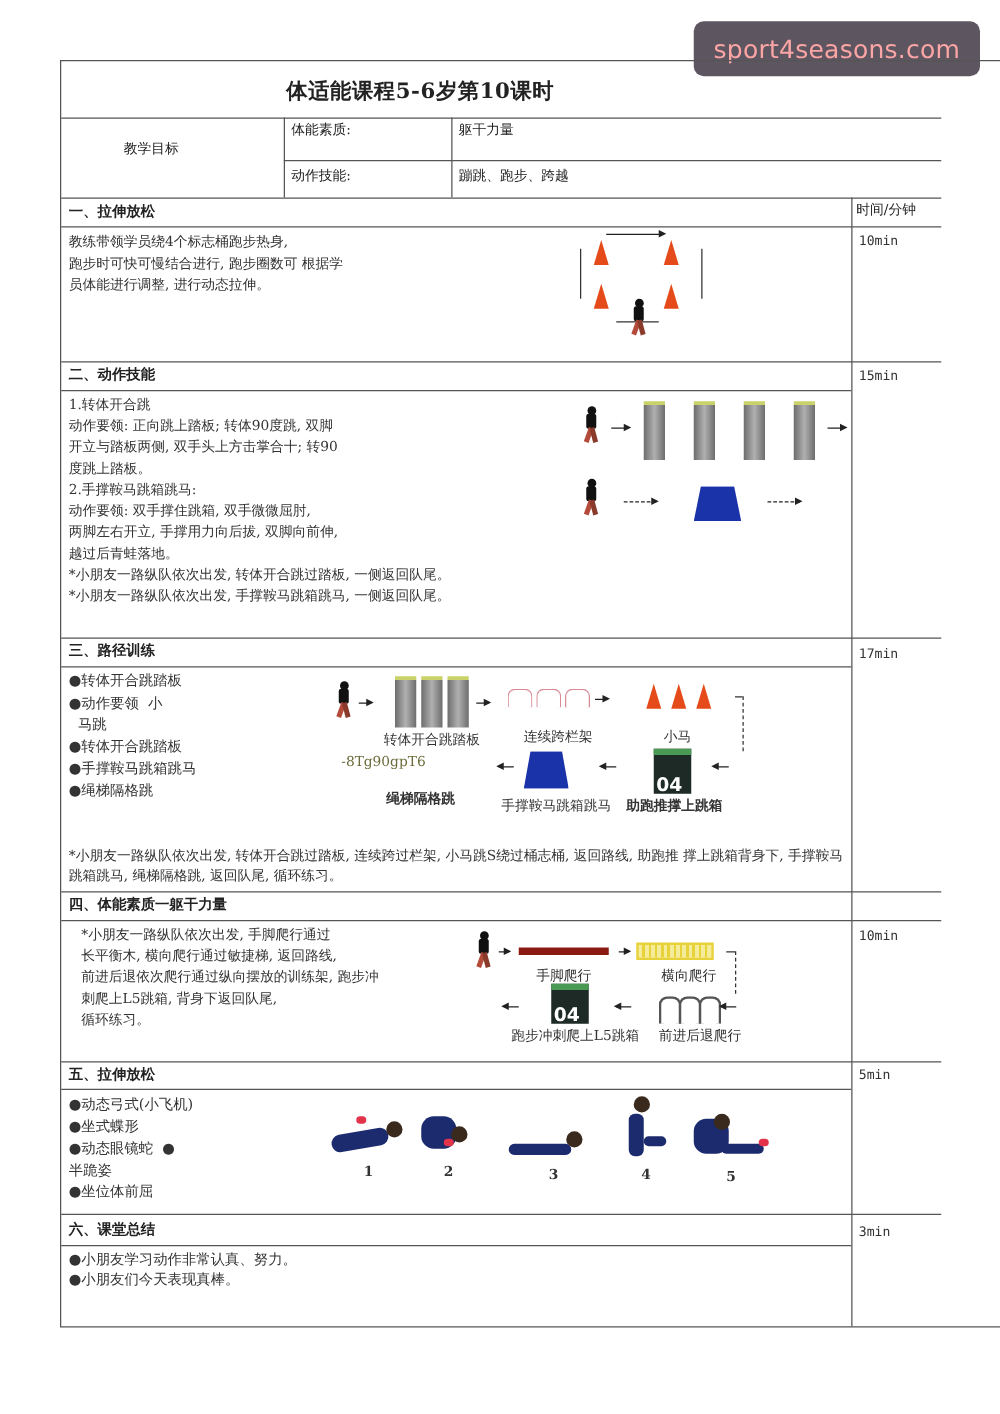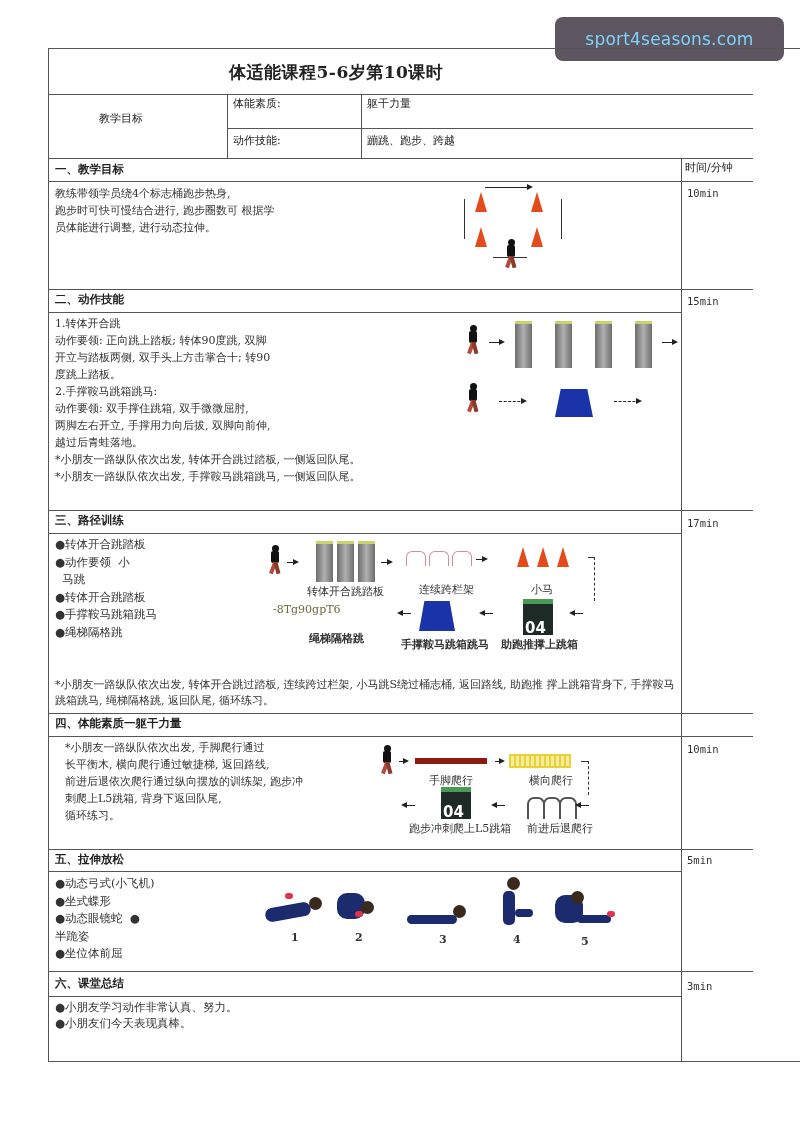--- a/index.html
+++ b/index.html
@@ -13,22 +13,22 @@
   .vline { position:absolute; width:0; border-left:1.2px solid #555; }
   .hline { position:absolute; height:0; border-top:1.2px solid #555; }
   .title { font-size:17px; font-weight:bold; letter-spacing:0.5px; }
   .sm { font-size:11px; line-height:16px; }
   .sec-h { font-size:11.5px; font-weight:bold; }
   .time { font-size:10.5px; font-family:"DejaVu Sans Mono","Liberation Mono",monospace; color:#333; }
   .txt { font-size:11px; line-height:17px; white-space:pre-line; color:#333; }
   .bul { font-size:11.5px; line-height:17.5px; color:#333; }
   .watermark {
     position:absolute; left:555px; top:17px; width:229px; height:44px;
-    background:#5d5560; border-radius:8px; color:#7dd3fc;
-    font-family:"DejaVu Sans","Liberation Sans",sans-serif; font-size:17px;
+    background:#5d5560; border-radius:8px; color:#fca5a5;
+    font-family:"DejaVu Sans","Liberation Sans",sans-serif; font-size:20px;
     line-height:44px; text-align:center; letter-spacing:0.2px;
   }
   .cap { font-size:11px; color:#333; position:absolute; white-space:nowrap; }
   .cone { position:absolute; width:0; height:0; border-left:6px solid transparent; border-right:6px solid transparent; border-bottom:20px solid #e44a1a; }
   .runner { position:absolute; width:12px; height:30px; }
   .runner .hd { position:absolute; left:3px; top:0; width:7px; height:7px; border-radius:50%; background:#111; }
   .runner .bd { position:absolute; left:2px; top:6px; width:8px; height:12px; background:#111; border-radius:2px; }
   .runner .lg { position:absolute; left:2px; top:17px; width:4px; height:12px; background:#b44a3a; transform:rotate(20deg); }
   .runner .lg2 { position:absolute; left:6px; top:17px; width:4px; height:12px; background:#8a3a2a; transform:rotate(-15deg); }
   .board { position:absolute; width:17px; height:44px; background:linear-gradient(90deg,#6d6d6d,#b0b0b0,#6d6d6d); border-top:3px solid #c9d36a; }
@@ -65,21 +65,21 @@
     <div class="abs sm" style="left:50px;top:62px;">教学目标</div>
     <div class="abs sm" style="left:184px;top:47px;">体能素质:</div>
     <div class="abs sm" style="left:318px;top:47px;">躯干力量</div>
     <div class="abs sm" style="left:184px;top:84px;">动作技能:</div>
     <div class="abs sm" style="left:318px;top:84px;">蹦跳、跑步、跨越</div>
 
     <div class="hline" style="left:0;top:109px;width:704px;"></div>
     <div class="vline" style="left:632px;top:109px;height:903px;"></div>
     <div class="abs sm" style="left:636px;top:111px;">时间/分钟</div>
 
-    <div class="abs sec-h" style="left:6px;top:113px;">一、教学目标</div>
+    <div class="abs sec-h" style="left:6px;top:113px;">一、拉伸放松</div>
     <div class="hline" style="left:0;top:132px;width:632px;"></div>
     <div class="hline" style="left:632px;top:132px;width:72px;"></div>
     <div class="abs txt" style="left:6px;top:136px;width:400px;">教练带领学员绕4个标志桶跑步热身,
 跑步时可快可慢结合进行, 跑步圈数可      根据学
 员体能进行调整, 进行动态拉伸。</div>
     <div class="abs time" style="left:638px;top:138px;">10min</div>
     <div class="abs" style="left:408px;top:138px;width:120px;height:82px;">
       <div class="arrow" style="left:28px;top:0;width:46px;"></div>
       <div class="cone" style="left:18px;top:5px;"></div>
       <div class="cone" style="left:74px;top:5px;"></div>
@@ -172,21 +172,21 @@
       <div class="cap" style="left:46px;top:47px;">转体开合跳踏板</div>
       <div class="cap" style="left:158px;top:45px;">连续跨栏架</div>
       <div class="cap" style="left:270px;top:45px;">小马</div>
       <div class="cap" style="left:12px;top:66px;color:#6b6b3a;">-8Tg90gpT6</div>
       <div class="arrowL" style="left:138px;top:76px;width:12px;"></div>
       <div class="vault" style="left:158px;top:64px;width:36px;height:30px;"></div>
       <div class="arrowL" style="left:220px;top:76px;width:12px;"></div>
       <div class="box04" style="left:262px;top:62px;">04</div>
       <div class="arrowL" style="left:310px;top:76px;width:12px;"></div>
       <div class="cap" style="left:48px;top:94px;font-weight:bold;">绳梯隔格跳</div>
-      <div class="cap" style="left:140px;top:100px;font-weight:bold;">手撑鞍马跳箱跳马</div>
+      <div class="cap" style="left:140px;top:100px;font-weight:normal;">手撑鞍马跳箱跳马</div>
       <div class="cap" style="left:240px;top:100px;font-weight:bold;">助跑推撑上跳箱</div>
     </div>
     <div class="abs txt" style="left:6px;top:628px;width:624px;line-height:16px;">*小朋友一路纵队依次出发, 转体开合跳过踏板, 连续跨过栏架, 小马跳S绕过桶志桶, 返回路线, 助跑推 撑上跳箱背身下, 手撑鞍马跳箱跳马, 绳梯隔格跳, 返回队尾, 循环练习。</div>
 
     <div class="hline" style="left:0;top:664px;width:704px;"></div>
 
     <div class="abs sec-h" style="left:6px;top:667px;">四、体能素质一躯干力量</div>
     <div class="hline" style="left:0;top:687px;width:704px;"></div>
     <div class="abs time" style="left:638px;top:694px;">10min</div>
     <div class="abs txt" style="left:16px;top:690px;width:330px;">*小朋友一路纵队依次出发, 手脚爬行通过

